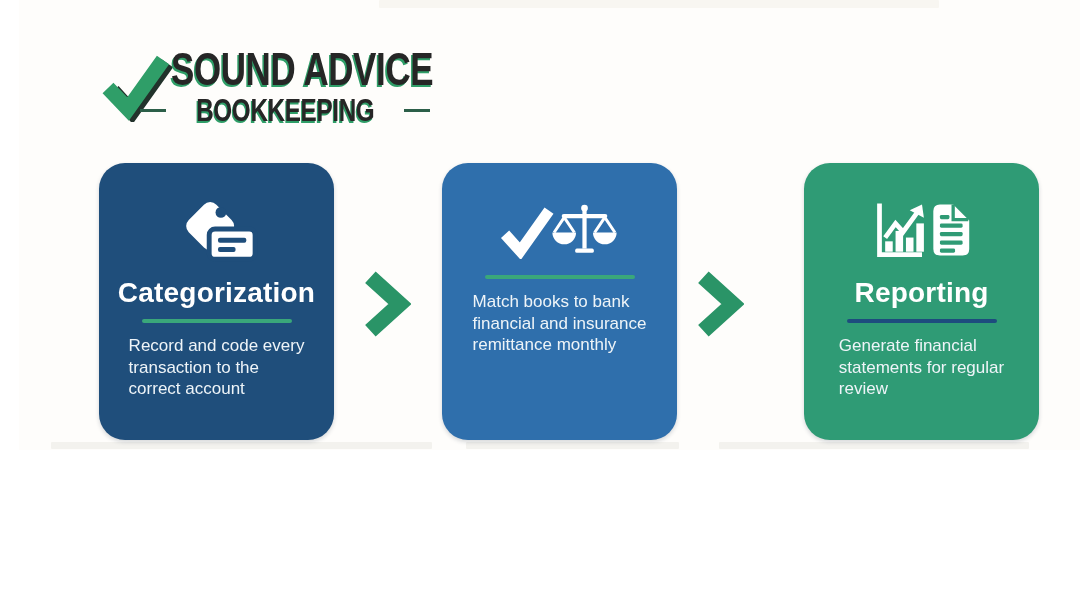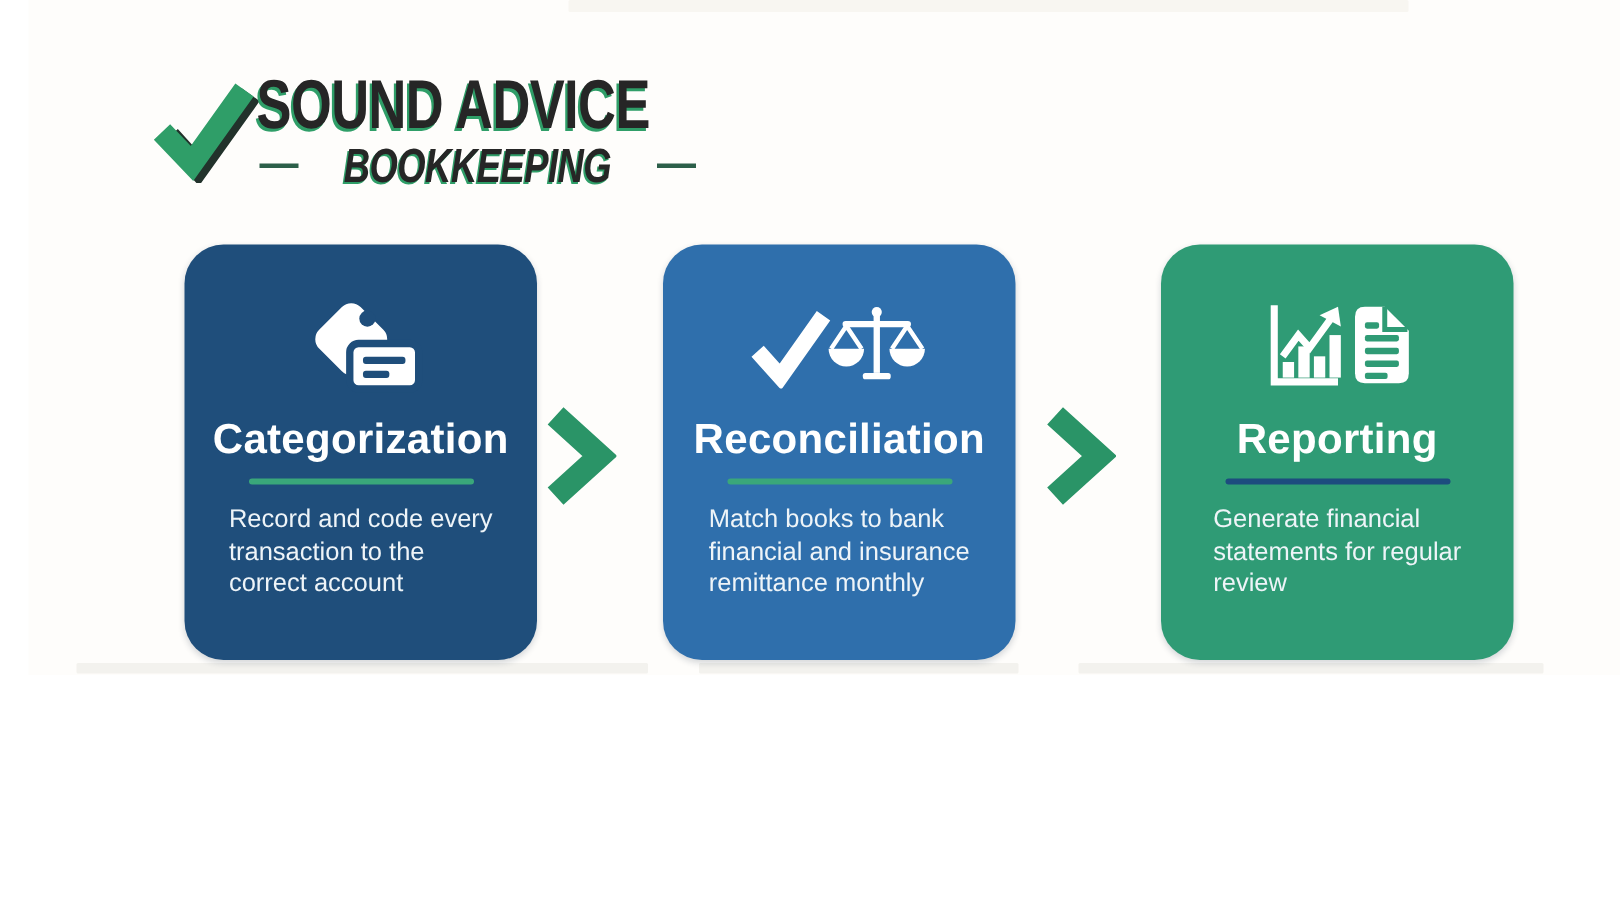--- a/index.html
+++ b/index.html
@@ -16,21 +16,21 @@
 
   
   .logo{position:absolute;left:82px;top:46px;display:flex;align-items:flex-start;}
   .logo-check{width:74px;height:70px;margin-top:6px;flex:none;}
   .logo-text{margin-left:-4px;}
   .logo-l1{
     font-size:46px;font-weight:bold;line-height:1.0;letter-spacing:-0.5px;
     color:var(--logo-dark);transform:scaleX(0.76);transform-origin:left top;
     text-shadow:-2px 2px 0 var(--logo-green);white-space:nowrap;
   }
-  .logo-l2row{display:flex;align-items:center;width:228px;margin-top:2px;font-style:italic;}
+  .logo-l2row{display:flex;align-items:center;justify-content:center;width:228px;margin-top:2px;}
   .logo-l2{
     font-size:32px;font-weight:bold;line-height:1.0;letter-spacing:-0.5px;
     color:var(--logo-dark);transform:scaleX(0.76);transform-origin:center top;
     text-shadow:-1.5px 1.5px 0 var(--logo-green);white-space:nowrap;
   }
   .logo-dash{width:26px;height:3px;background:#2c5f49;flex:none;margin:0 2px;}
 
   
   .card{
     position:absolute;top:163px;width:235px;height:277px;border-radius:26px;
@@ -76,21 +76,21 @@
     <div class="logo-text">
       <div class="logo-l1">SOUND ADVICE</div>
       <div class="logo-l2row">
         <div class="logo-dash"></div>
         <div class="logo-l2">BOOKKEEPING</div>
         <div class="logo-dash"></div>
       </div>
     </div>
   </div>
 
-  <div class="card" style="left: 104px; --card-bg: #1f4e7b; --divider: #3aa77a;">
+  <div class="card" style="left: 80px; --card-bg: #1f4e7b; --divider: #3aa77a;">
     <div class="card-icon">
       <svg width="84" height="68" viewBox="0 0 86 68">
         <rect class="i-white" x="16" y="10" width="40" height="40" rx="9" transform="rotate(45 36 30)"></rect>
         <circle class="i-bg" cx="47" cy="16" r="5.5"></circle>
         <rect class="i-card-rect" x="35" y="33" width="47" height="31" rx="6"></rect>
         <rect class="i-bg" x="44" y="42" width="29" height="5" rx="2"></rect>
         <rect class="i-bg" x="44" y="51.5" width="18" height="5" rx="2"></rect>
       </svg>
     </div>
     <div class="card-title">Categorization</div>
@@ -110,32 +110,31 @@
         <polyline class="i-sw" points="6,38 24,58 58,10" stroke-width="13"></polyline>
         <circle class="i-white" cx="100" cy="7" r="4"></circle>
         <rect class="i-white" x="97.5" y="9" width="5" height="46"></rect>
         <rect class="i-white" x="73" y="14" width="54" height="5" rx="2.5"></rect>
         <path class="i-sw" d="M76,18 L64,36 M76,18 L88,36 M124,18 L112,36 M124,18 L136,36" stroke-width="3.5"></path>
         <path class="i-white" d="M62,36 A14,14 0 0,0 90,36 Z"></path>
         <path class="i-white" d="M110,36 A14,14 0 0,0 138,36 Z"></path>
         <rect class="i-white" x="89" y="55" width="22" height="5" rx="2"></rect>
       </svg>
     </div>
-    <div class="card-title">Reconciliation</div>
     <div class="card-divider"></div>
     <div class="card-desc">Match books to bank
 financial and insurance
 remittance monthly</div>
   </div>
 
   <svg class="chev" style="left:677px;" viewBox="0 0 52 72">
     <polyline class="chev-line" points="8,7 40,36 8,65"></polyline>
   </svg>
 
-  <div class="card" style="left: 755px; --card-bg: #2f9b75; --divider: #1d4c7e;">
+  <div class="card" style="left: 785px; --card-bg: #2f9b75; --divider: #1d4c7e;">
     <div class="card-icon">
       <svg width="102" height="64" viewBox="0 0 108 66">
         <path class="i-sw" d="M9,5 L9,59 L54,59" stroke-width="5"></path>
         <rect class="i-white" x="15" y="45" width="8" height="11"></rect>
         <rect class="i-white" x="26" y="34" width="8" height="22"></rect>
         <rect class="i-white" x="37" y="41" width="8" height="15"></rect>
         <rect class="i-white" x="48" y="26" width="8" height="30"></rect>
         <polyline class="i-sw" points="15,41 26,26 34,35 50,13" stroke-width="5"></polyline>
         <polygon class="i-white" points="54,6 56,20 41,12"></polygon>
         <path class="i-white" d="M66,13 Q66,6 73,6 L87,6 L104,23 L104,53 Q104,60 97,60 L73,60 Q66,60 66,53 Z"></path>

